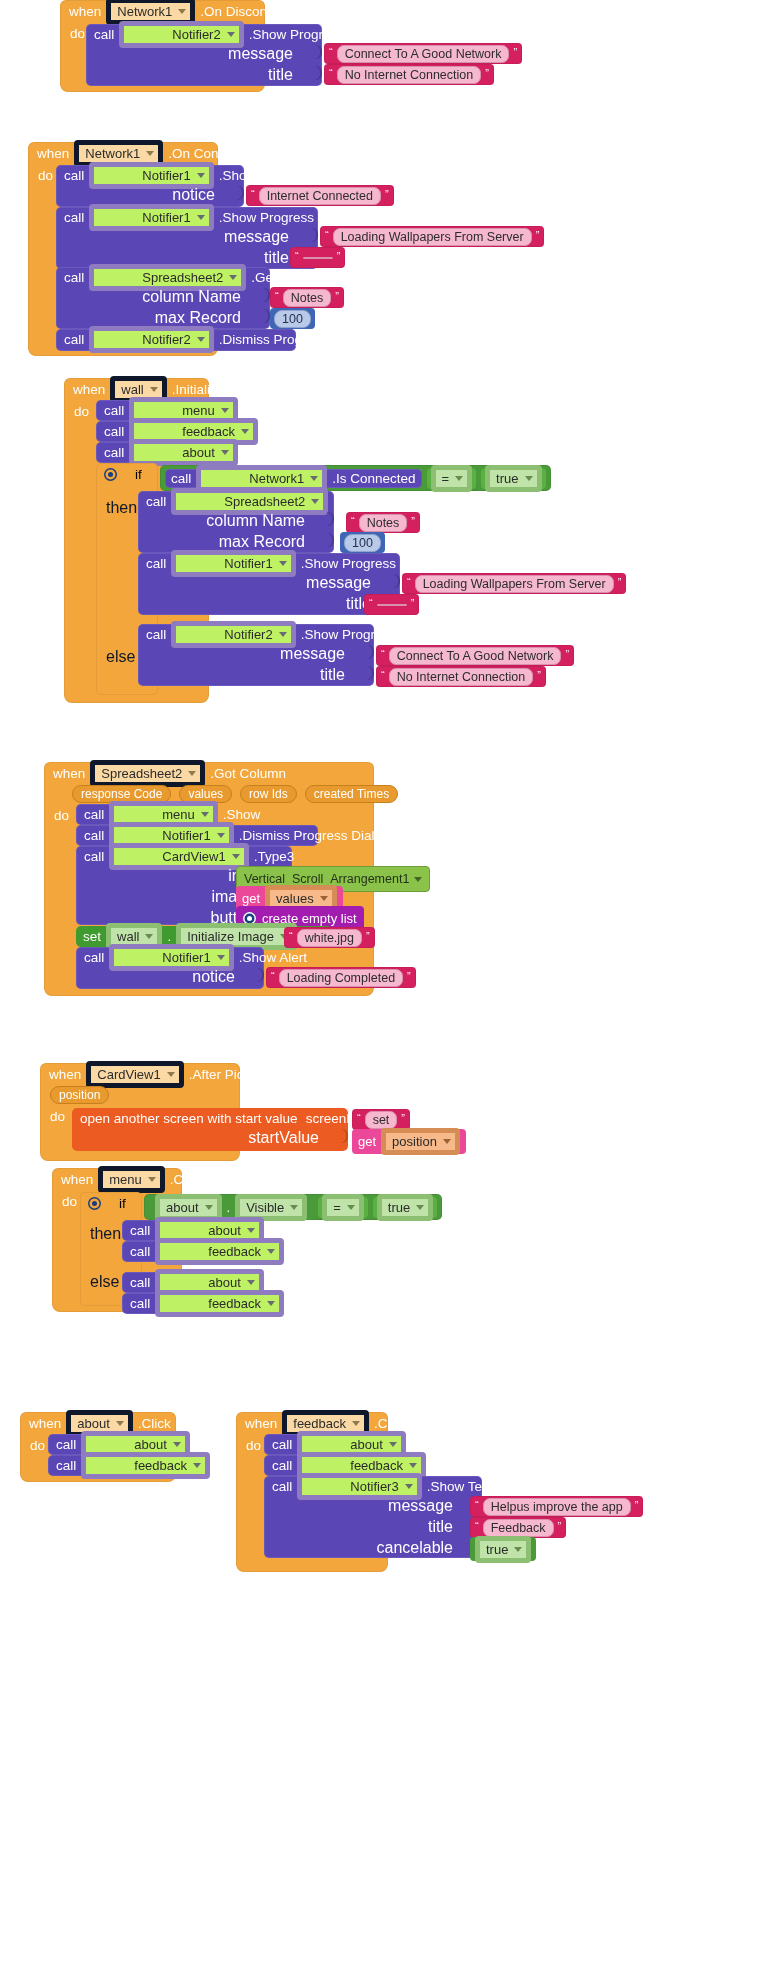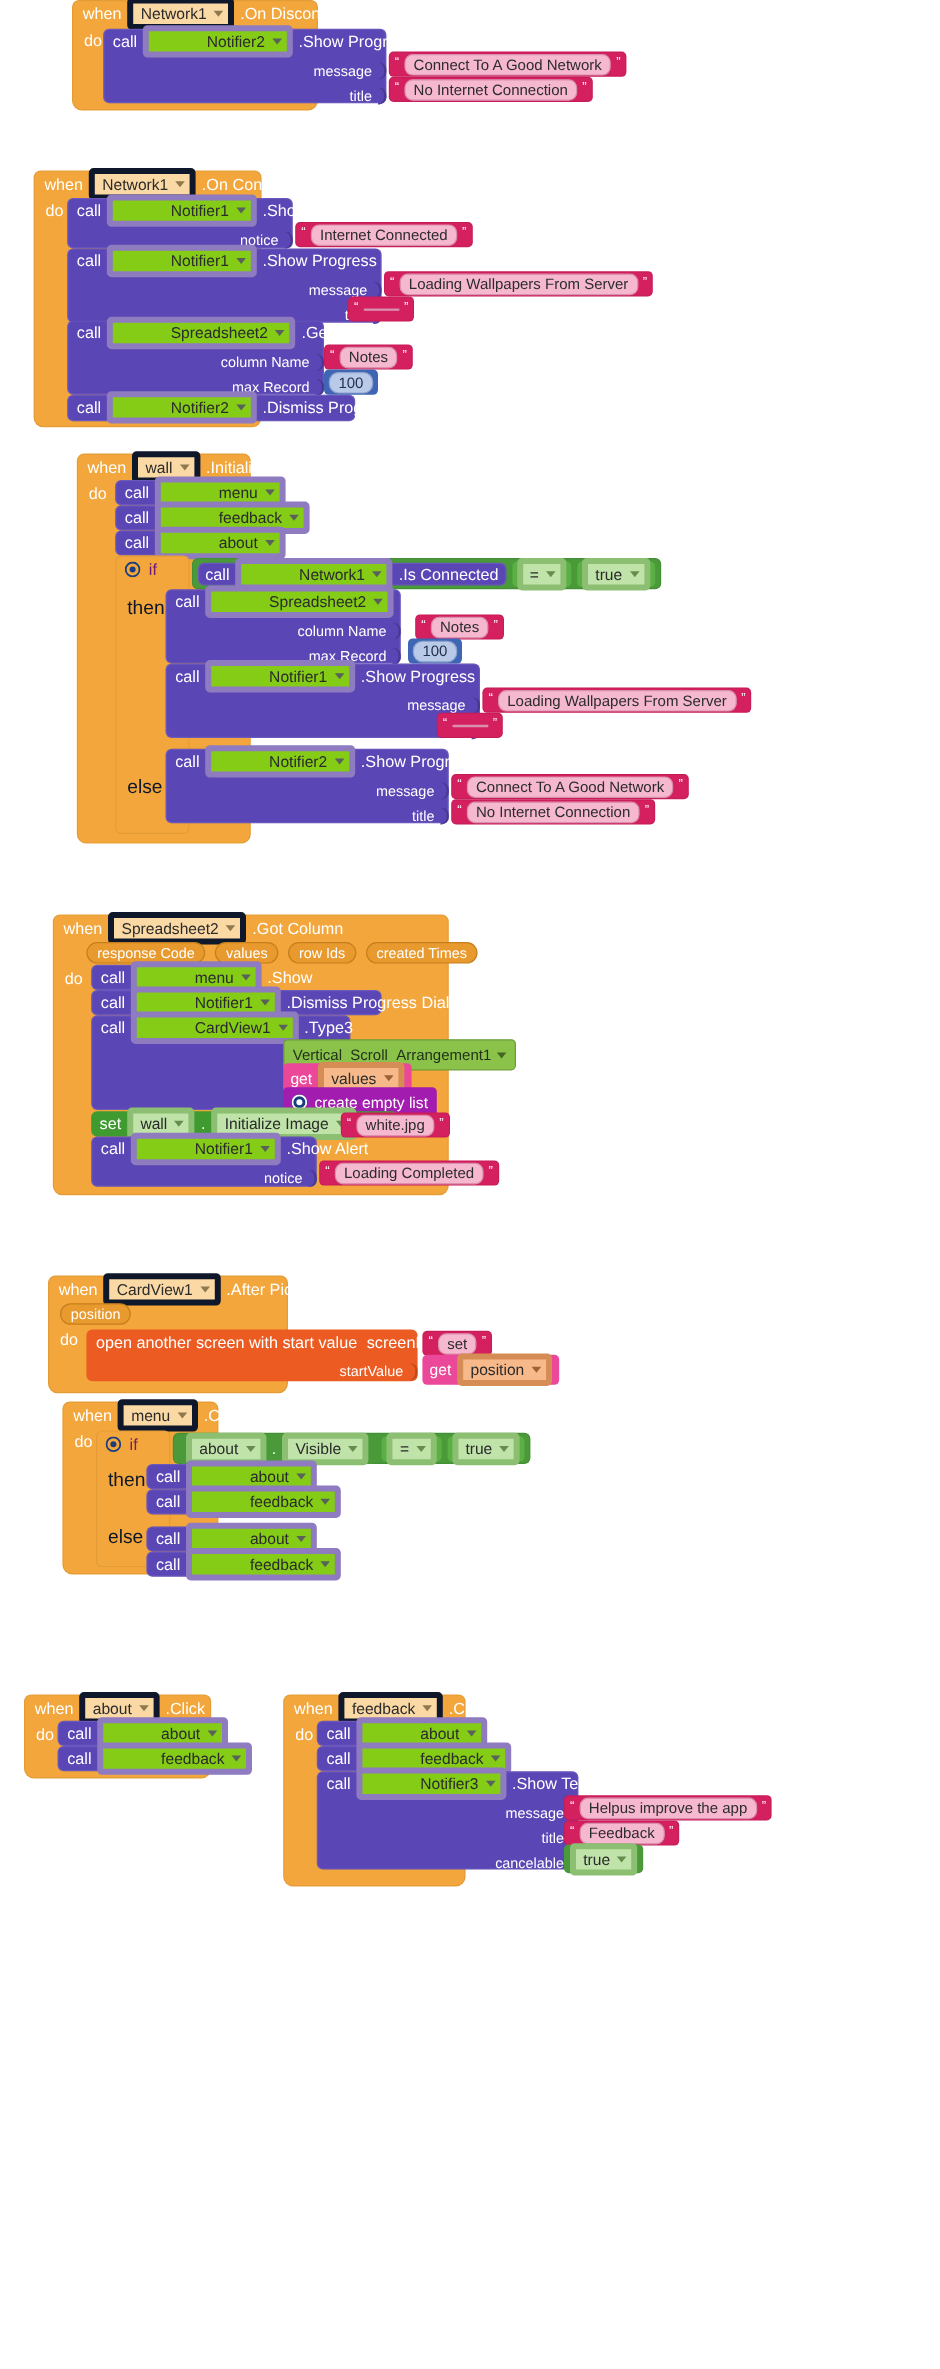--- a/index.html
+++ b/index.html
@@ -38,38 +38,38 @@
     flex:0 0 auto;
   }
 
   
   .dd{
     display:inline-flex;align-items:center;gap:4px;
     background:#fbd9a5;border:5px solid #0f172a;border-radius:4px;
     color:#2b2b2b;font-size:13px;padding:0px 4px 0px 6px;line-height:17px;
     white-space:nowrap;
   }
-  .dd.purple{background:#84cc16;border-color:#8f7bc0;padding-left:48px;}
+  .dd.purple{background:#bef264;border-color:#8f7bc0;padding-left:48px;}
   .dd.green{background:#bfe3a8;border-color:#8cbf72;}
   .dd.orange{background:#f7b98a;border-color:#d68d55;}
   .caret{
     width:0;height:0;border-left:4px solid transparent;border-right:4px solid transparent;
     border-top:5px solid #6b5a33;opacity:.75;margin-left:2px;
   }
   .dd.purple .caret{border-top-color:#4b3d73;}
   .dd.green .caret{border-top-color:#49702f;}
   .dd.orange .caret{border-top-color:#7d4516;}
 
   
   .call{
     background:#5b46b5;color:#fff;border-radius:5px;
     box-shadow:inset 0 0 0 1px rgba(255,255,255,.10);
   }
   .call-head{display:flex;align-items:center;gap:5px;height:21px;padding:0 8px 0 8px;font-size:13.5px;white-space:nowrap;}
-  .arg-row{display:flex;align-items:flex-end;justify-content:flex-end;height:21px;font-size:12px;white-space:nowrap;}
+  .arg-row{display:flex;align-items:flex-start;justify-content:flex-end;height:21px;font-size:16px;white-space:nowrap;gap:17px;}
   .arg-name{padding-right:5px;}
 
   
   .notch{
     width:7px;height:14px;flex:0 0 auto;
     background:#5b46b5;border-radius:0 6px 6px 0;
     box-shadow:inset -2px 0 0 rgba(0,0,0,.18);
   }
 
   
@@ -136,21 +136,21 @@
   .setblk{
     display:flex;align-items:center;gap:5px;background:#3f9a2f;border-radius:5px;
     color:#fff;font-size:13.5px;padding:0 7px;height:21px;white-space:nowrap;
   }
 
   
   .ctrl{
     background:#f2a63b;border-radius:5px;
     box-shadow:inset 0 0 0 1px rgba(0,0,0,.06);
   }
-  .ctrl-row{display:flex;align-items:center;height:22px;color:#701a75;font-size:13.5px;padding-left:8px;gap:7px;}
+  .ctrl-row{display:flex;align-items:center;height:22px;color:#000000;font-size:13.5px;padding-left:8px;gap:18px;}
   .ctrl-leg{color:#0f172a;font-size:16px;padding:3px 6px 0 10px;}
 
   
   .oas{
     background:#ec5b21;border-radius:5px;color:#fff;font-size:13.5px;
   }
   .oas-head{display:flex;align-items:center;height:21px;padding:0 8px;white-space:nowrap;}
 </style>
 </head>
 <body>

